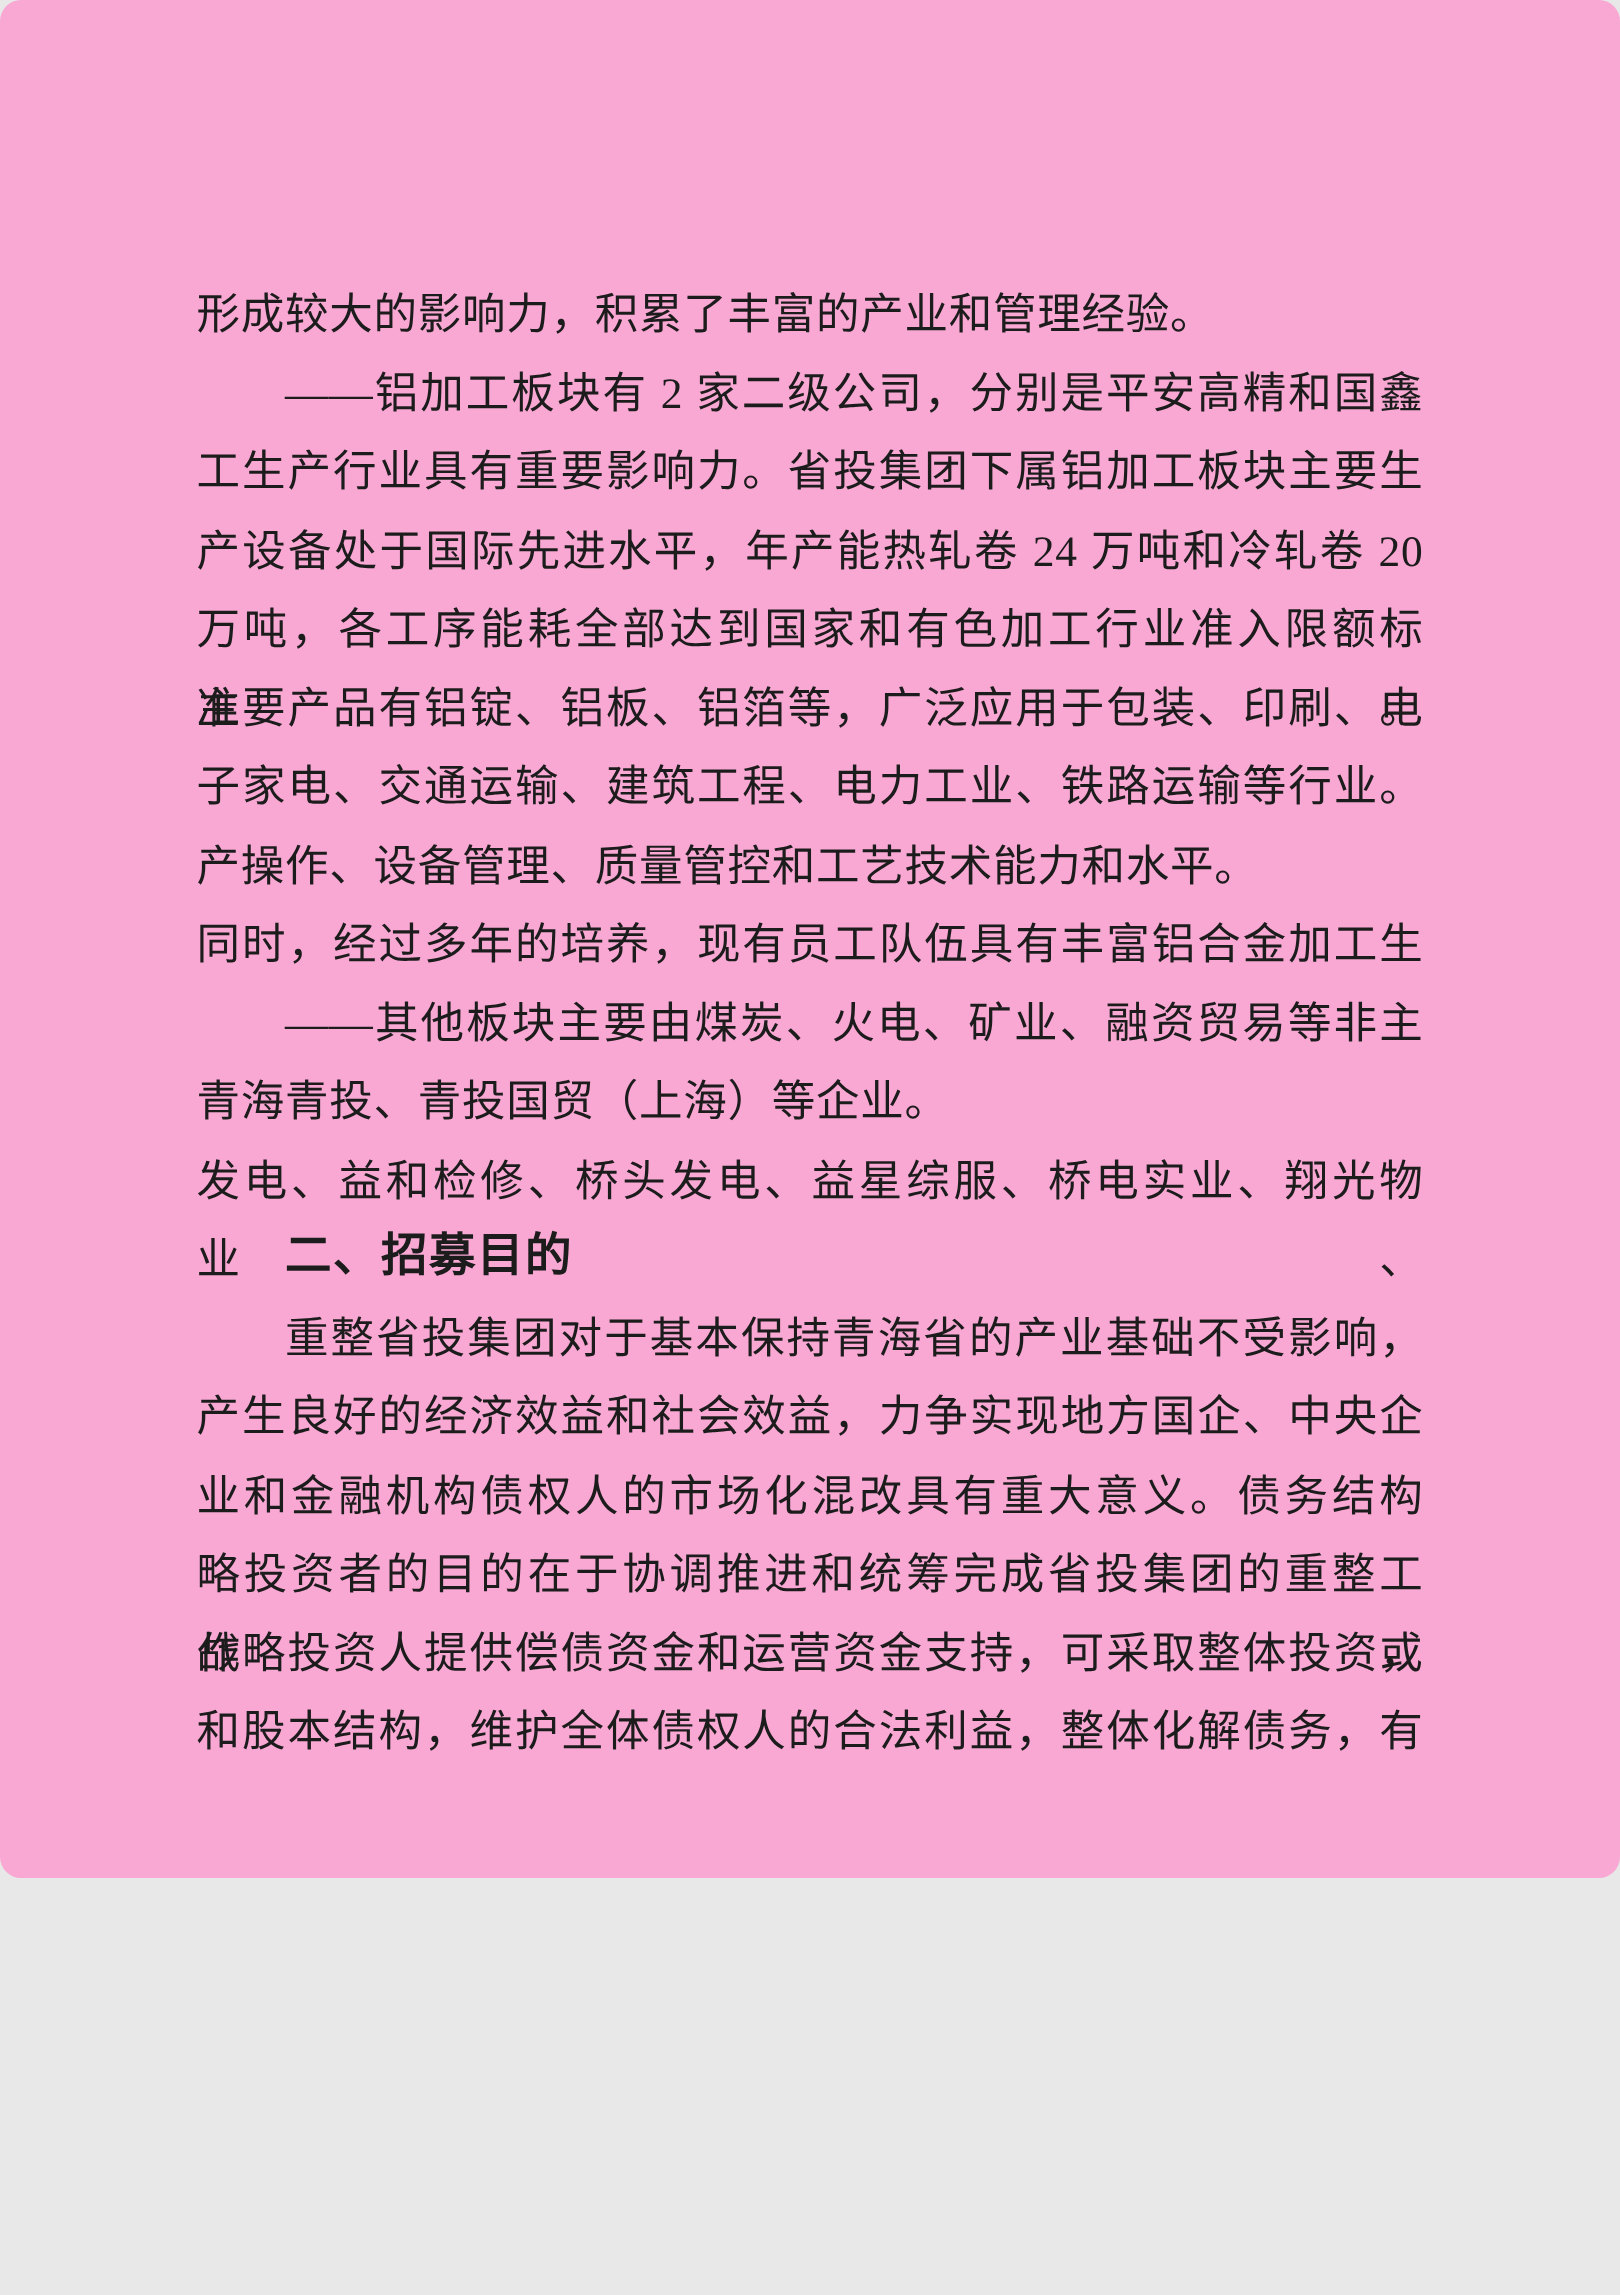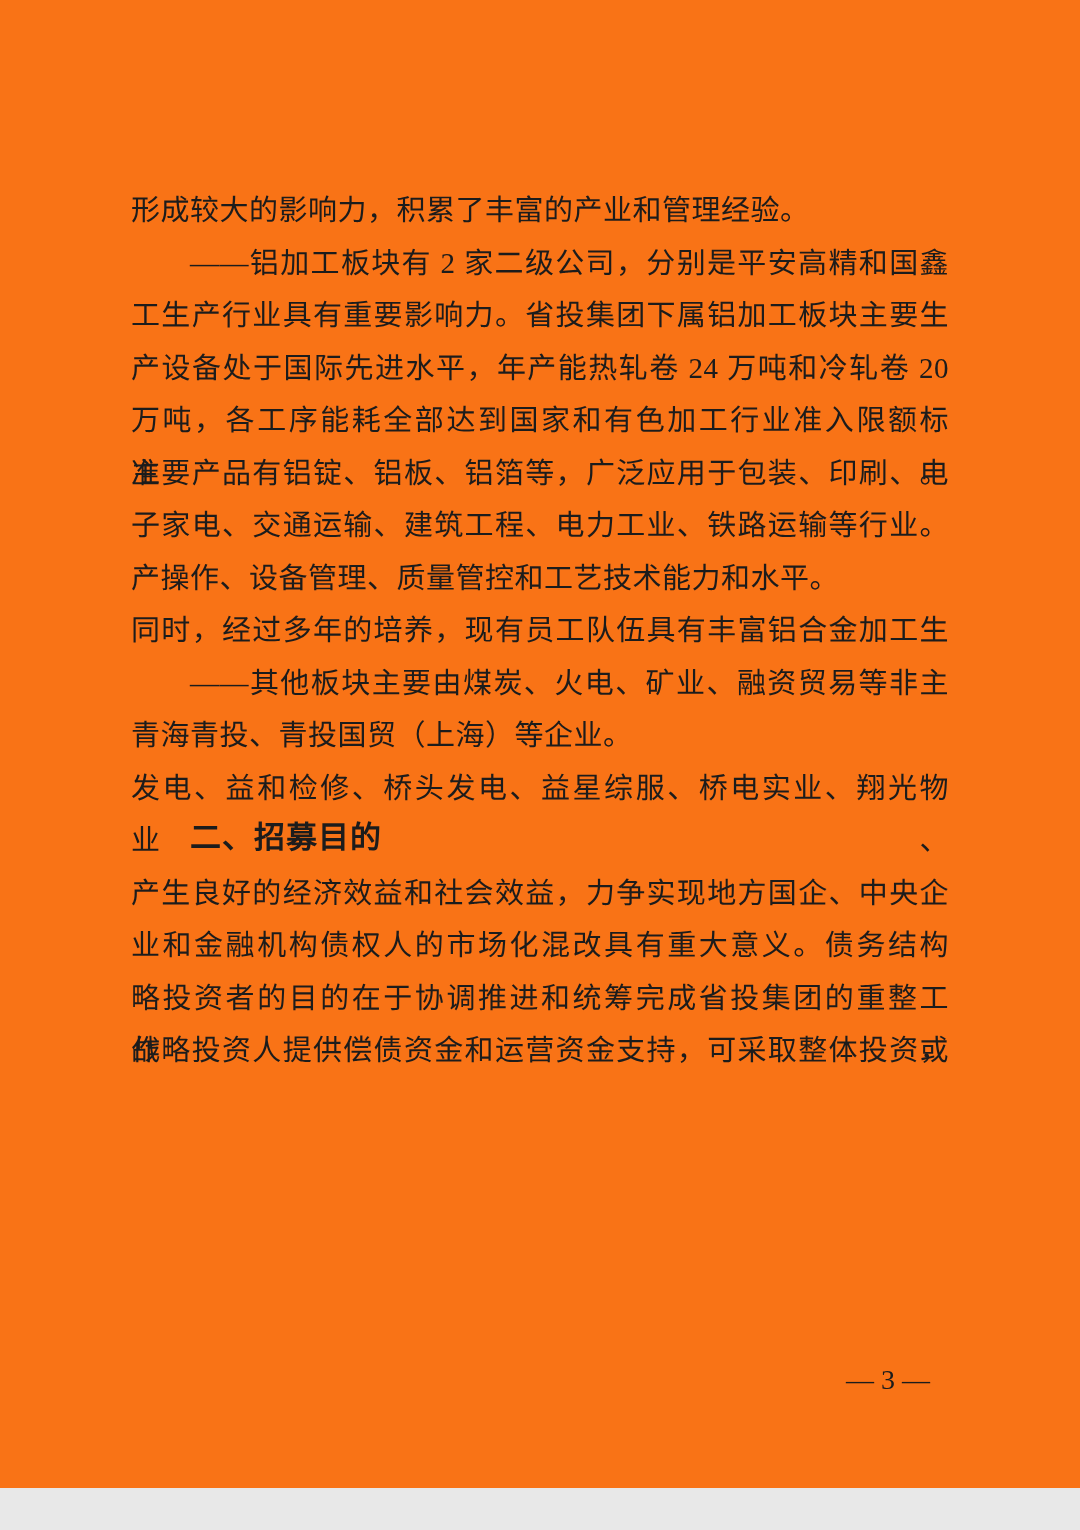--- a/index.html
+++ b/index.html
@@ -3,25 +3,26 @@
 <meta charset="utf-8">
 <style>
   html, body {
     margin: 0;
     padding: 0;
     background: #e8e8e8;
   }
   .page {
     position: relative;
     width: 1080px;
-    height: 1488px;
+    height: 1252px;
     margin: 0 auto;
-    background: #f97316;
+    background: #f9a8d4;
     color: #1c1c1c;
     overflow: hidden;
+    border-radius: 14px;
   }
   .textblock {
     position: absolute;
     left: 131px;
     top: 184px;
     width: 818px;
   }
   .line {
     margin: 0;
     padding: 0;
@@ -74,19 +75,21 @@
     <p class="line fill">产设备处于国际先进水平，年产能热轧卷 24 万吨和冷轧卷 20</p>
     <p class="line fill">万吨，各工序能耗全部达到国家和有色加工行业准入限额标准。</p>
     <p class="line fill">主要产品有铝锭、铝板、铝箔等，广泛应用于包装、印刷、电</p>
     <p class="line fill">子家电、交通运输、建筑工程、电力工业、铁路运输等行业。</p>
     <p class="line end">产操作、设备管理、质量管控和工艺技术能力和水平。</p>
     <p class="line fill">同时，经过多年的培养，现有员工队伍具有丰富铝合金加工生</p>
     <p class="line indent fill">——其他板块主要由煤炭、火电、矿业、融资贸易等非主</p>
     <p class="line end">青海青投、青投国贸（上海）等企业。</p>
     <p class="line fill">发电、益和检修、桥头发电、益星综服、桥电实业、翔光物业、</p>
     <p class="line heading indent end">二、招募目的</p>
+    <p class="line indent fill">重整省投集团对于基本保持青海省的产业基础不受影响，</p>
     <p class="line fill">产生良好的经济效益和社会效益，力争实现地方国企、中央企</p>
     <p class="line fill">业和金融机构债权人的市场化混改具有重大意义。债务结构</p>
     <p class="line fill">略投资者的目的在于协调推进和统筹完成省投集团的重整工作，</p>
     <p class="line fill">战略投资人提供偿债资金和运营资金支持，可采取整体投资或</p>
+    <p class="line fill">和股本结构，维护全体债权人的合法利益，整体化解债务，有</p>
   </div>
   <div class="pagenum">— 3 —</div>
 </div>
 
 </body></html>

